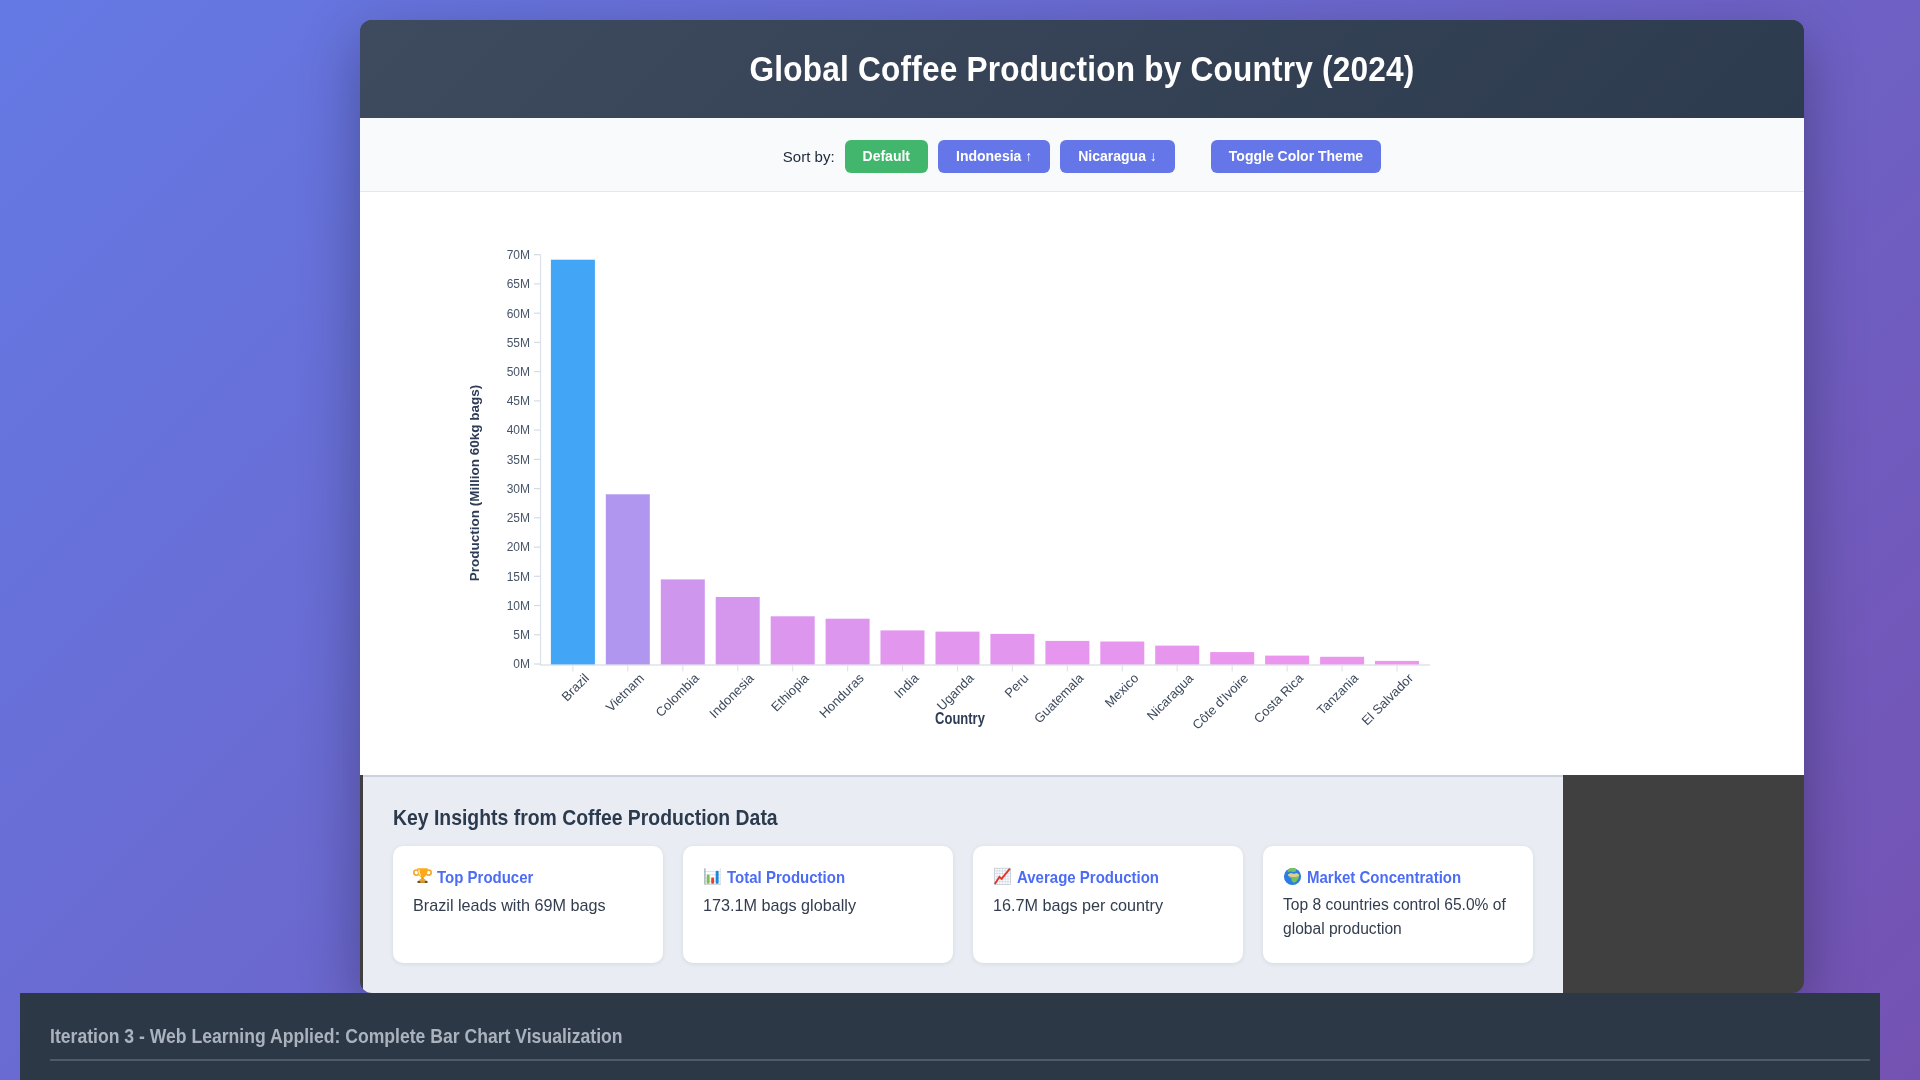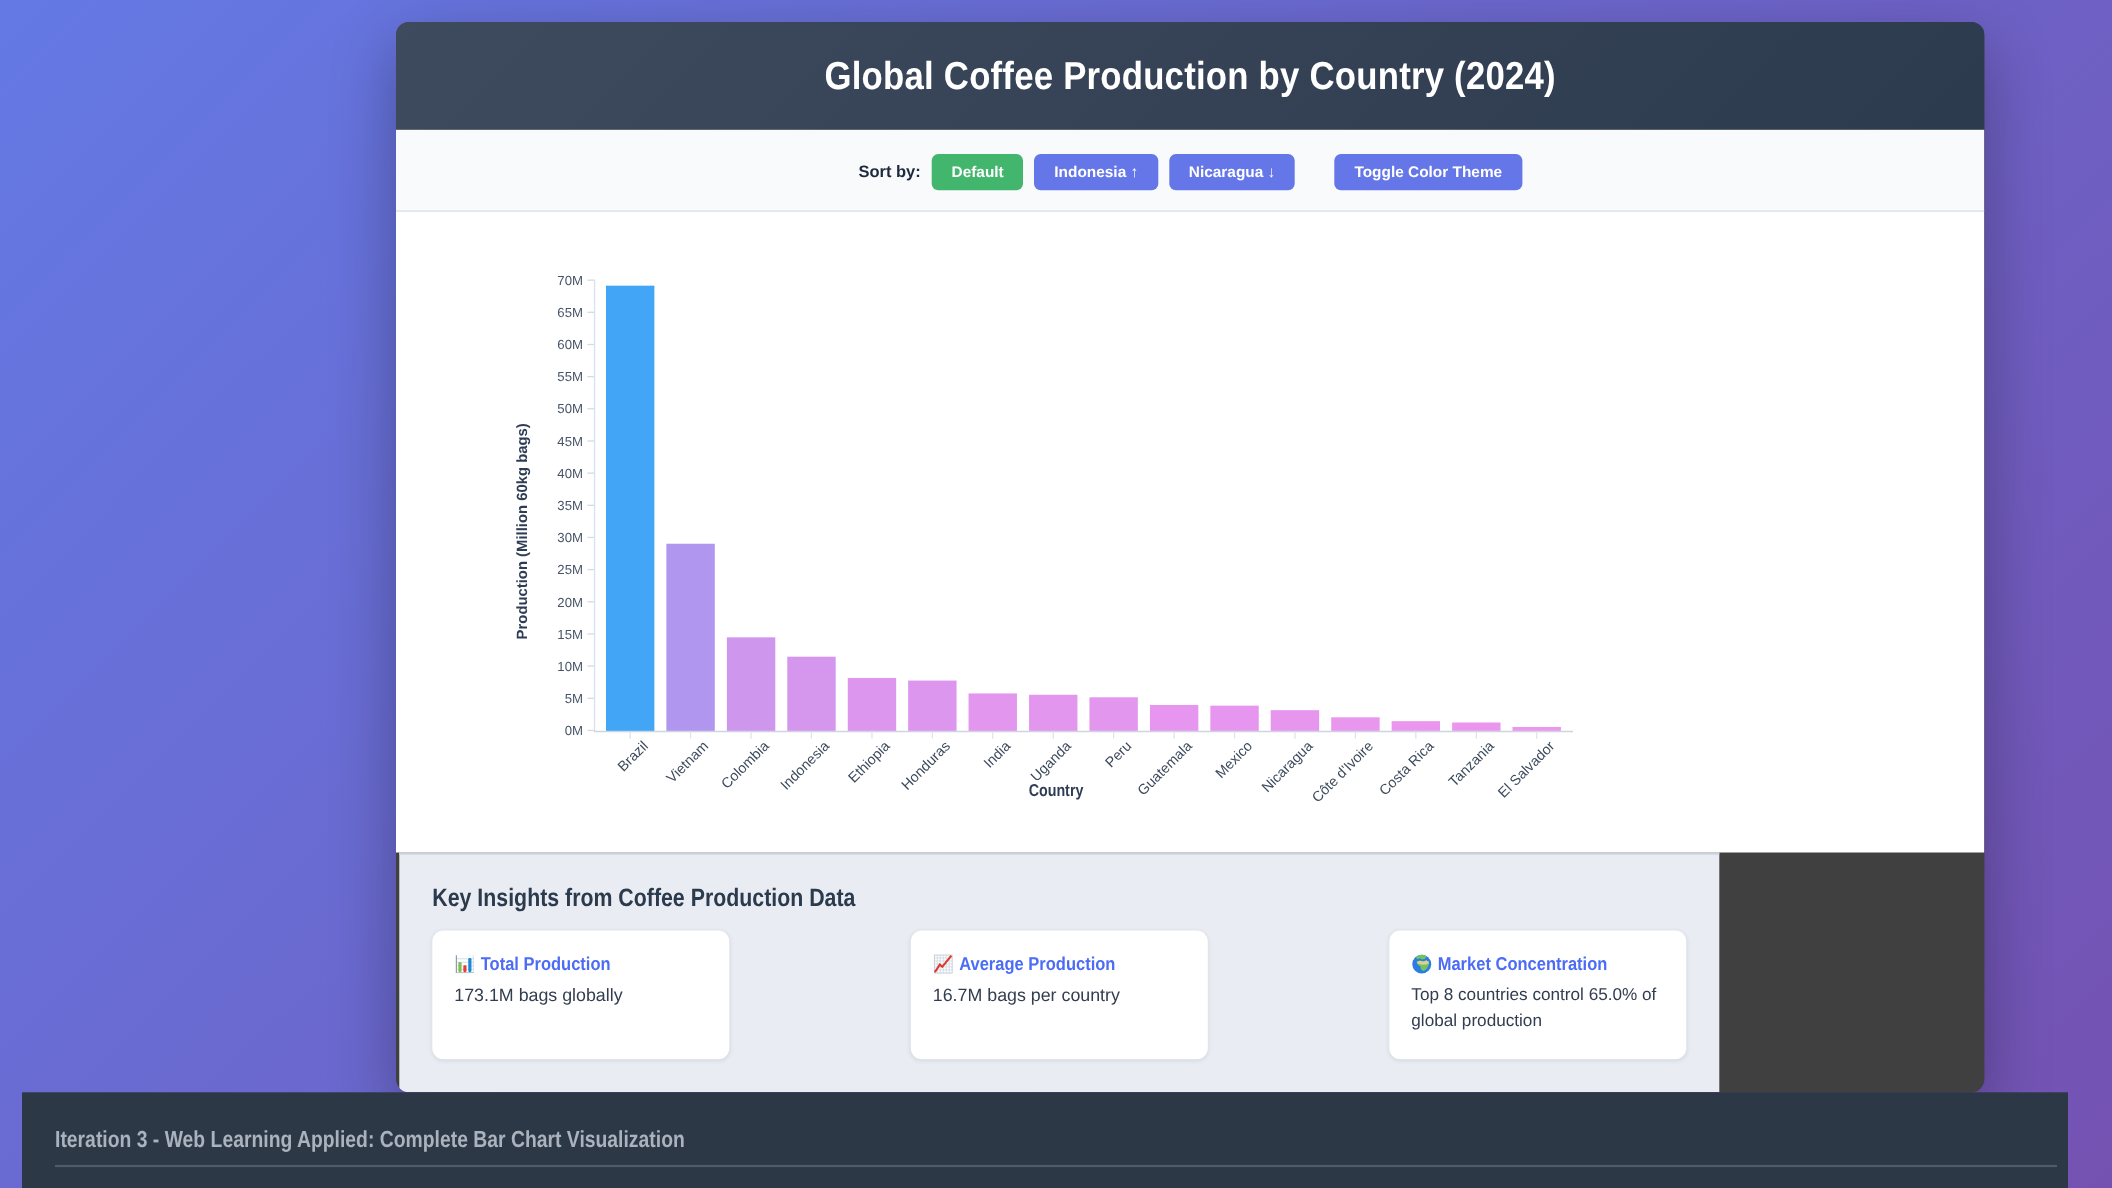--- a/index.html
+++ b/index.html
@@ -2,21 +2,21 @@
 <html><head>
 <meta charset="utf-8">
 <style>
 * { margin:0; padding:0; box-sizing:border-box; }
 html,body { width:1920px; height:1080px; overflow:hidden; }
 body { font-family:"Liberation Sans", sans-serif; background:linear-gradient(135deg,#6479e4 0%,#7452b2 100%); position:relative; }
 .card { position:absolute; left:360px; top:20px; width:1444px; height:973px; border-radius:12px; overflow:hidden; background:#404040; box-shadow:0 20px 60px rgba(0,0,0,0.3); }
 .hdr { height:98px; background:linear-gradient(135deg,#3e4a5d 0%,#2d3b4e 100%); display:flex; align-items:center; justify-content:center; }
 .hdr h1 { color:#fff; font-size:31.6px; font-weight:bold; letter-spacing:0.2px; transform:scaleY(1.12); }
 .controls { height:74px; background:#f8fafc; border-bottom:1px solid #e2e8f0; display:flex; align-items:center; justify-content:center; padding-top:3px; }
-.controls .lbl { font-size:15px; font-weight:bold; color:#1e293b; margin-right:10px; }
+.controls .lbl { font-size:15px; font-weight:normal; color:#1e293b; margin-right:10px; }
 .btn { display:inline-flex; align-items:center; justify-content:center; height:33px; padding:0 18px; border:none; border-radius:6px; color:#fff; font-family:"Liberation Sans",sans-serif; font-size:14px; font-weight:bold; margin-right:10px;text-align:center; }
 .btn.green { background:#43b66e; }
 .btn.indigo { background:#6577e8; }
 .btn.last { margin-left:26px; margin-right:0; }
 .chartwrap { position:relative; height:583px; background:#fff; }
 .insights { position:absolute; left:3px; top:755px; width:1200px; height:218px; background:#e9edf3; border-top:2px solid #ccd3de; padding:29px 30px 0 30px; }
 .insights h2 { font-size:19.4px; font-weight:bold; color:#2c3a4e; margin-bottom:17px; transform:scaleY(1.18); transform-origin:left center; width:600px; }
 .cards { display:flex; justify-content:space-between; }
 .icard { width:270px; height:117px; background:#fff; border-radius:10px; padding:21px 20px 0 20px; box-shadow:0 1px 4px rgba(30,40,60,0.10); }
 .icard h4 { font-size:15px; font-weight:bold; color:#4c6cf5; margin-bottom:7px; display:flex; align-items:center; }
@@ -127,20 +127,38 @@
 <text transform="translate(119 291) rotate(-90)" text-anchor="middle" font-size="13.5" font-weight="bold" fill="#2e3d55">Production (Million 60kg bags)</text>
   </svg>
   </div>
   <div class="insights">
     <h2>Key Insights from Coffee Production Data</h2>
     <div class="cards">
       <div class="icard">
         <h4>
             <span class="ic">
           <svg width="19" height="19" viewBox="0 0 19 19">
+                <circle cx="3.4" cy="5.6" r="2.6" fill="none" stroke="#f5a623" stroke-width="1.6"></circle>
+                <circle cx="15.6" cy="5.6" r="2.6" fill="none" stroke="#f5a623" stroke-width="1.6"></circle>
+                <path d="M4.3 1.2h10.4c.2 2.9-.5 5.8-2 7.5-.9 1.1-2 1.7-3.2 1.7s-2.3-.6-3.2-1.7c-1.5-1.7-2.2-4.6-2-7.5z" fill="#fbab18"></path>
+                <path d="M6.6 2.4c-.1 2.2.4 4.4 1.3 5.7.4.6-.2 1-.7.5-1.4-1.5-2-3.9-1.8-6.2z" fill="#fff" opacity="0.8"></path>
+                <rect x="8.3" y="10.2" width="2.4" height="1.9" fill="#e78a00"></rect>
+                <path d="M6.9 12.1h5.2l.7 1.7H6.2z" fill="#fbab18"></path>
+                <path d="M5.2 13.8h8.6c.4 0 .7.3.7.7v1.4H4.5v-1.4c0-.4.3-.7.7-.7z" fill="#7a4f28"></path>
+                <rect x="7.2" y="14.4" width="4.6" height="1.1" fill="#ffd83b"></rect>
+              </svg>
+        </span>
+            <span class="t">Top Producer</span>
+          </h4>
+        <p>Brazil leads with 69M bags</p>
+      </div>
+      <div class="icard">
+        <h4>
+            <span class="ic">
+          <svg width="19" height="19" viewBox="0 0 19 19">
                 <rect x="1.6" y="1.3" width="16" height="16.3" fill="#fdfeff"></rect>
                 <g stroke="#ccd5dd" stroke-width="0.7">
                   <line x1="1.6" y1="4.6" x2="17.6" y2="4.6"></line>
                   <line x1="1.6" y1="7.8" x2="17.6" y2="7.8"></line>
                   <line x1="1.6" y1="11" x2="17.6" y2="11"></line>
                   <line x1="1.6" y1="14.2" x2="17.6" y2="14.2"></line>
                   <line x1="17.3" y1="1.3" x2="17.3" y2="17.6"></line>
                 </g>
                 <line x1="1.9" y1="1.3" x2="1.9" y2="17.6" stroke="#8e9eab" stroke-width="1.1"></line>
                 <line x1="1.6" y1="17.2" x2="17.6" y2="17.2" stroke="#aab8c2" stroke-width="0.8"></line>

